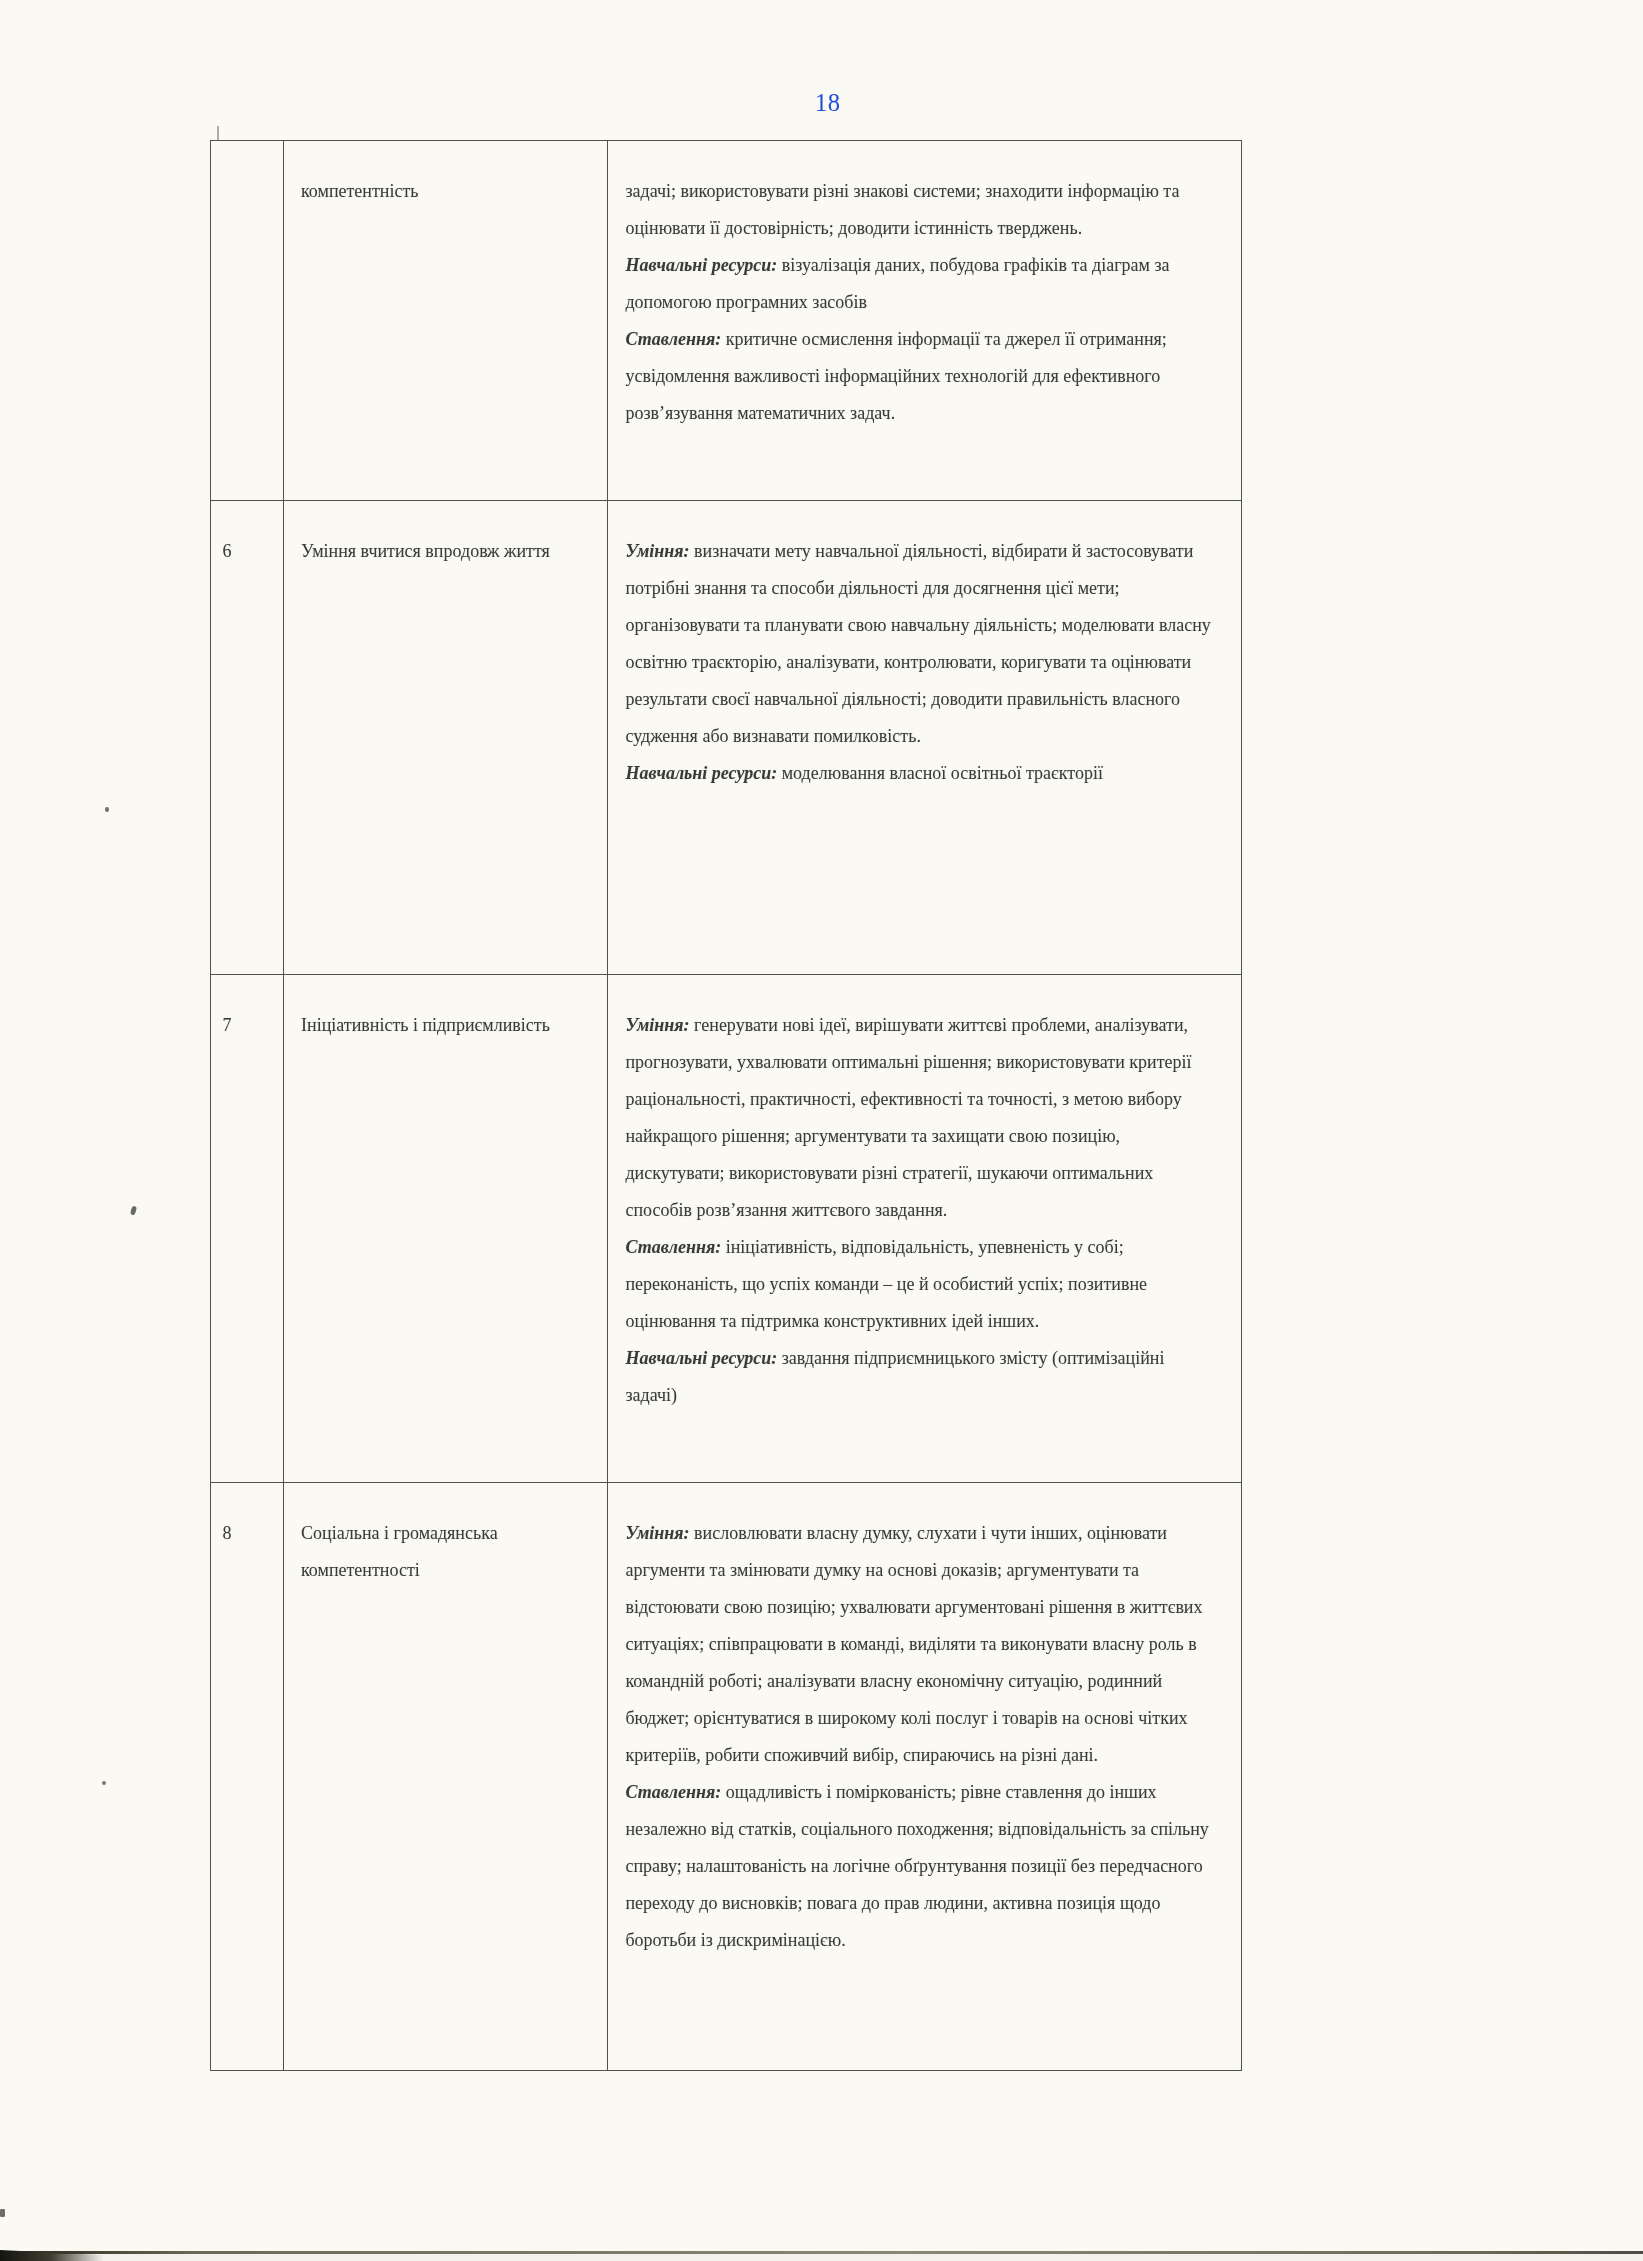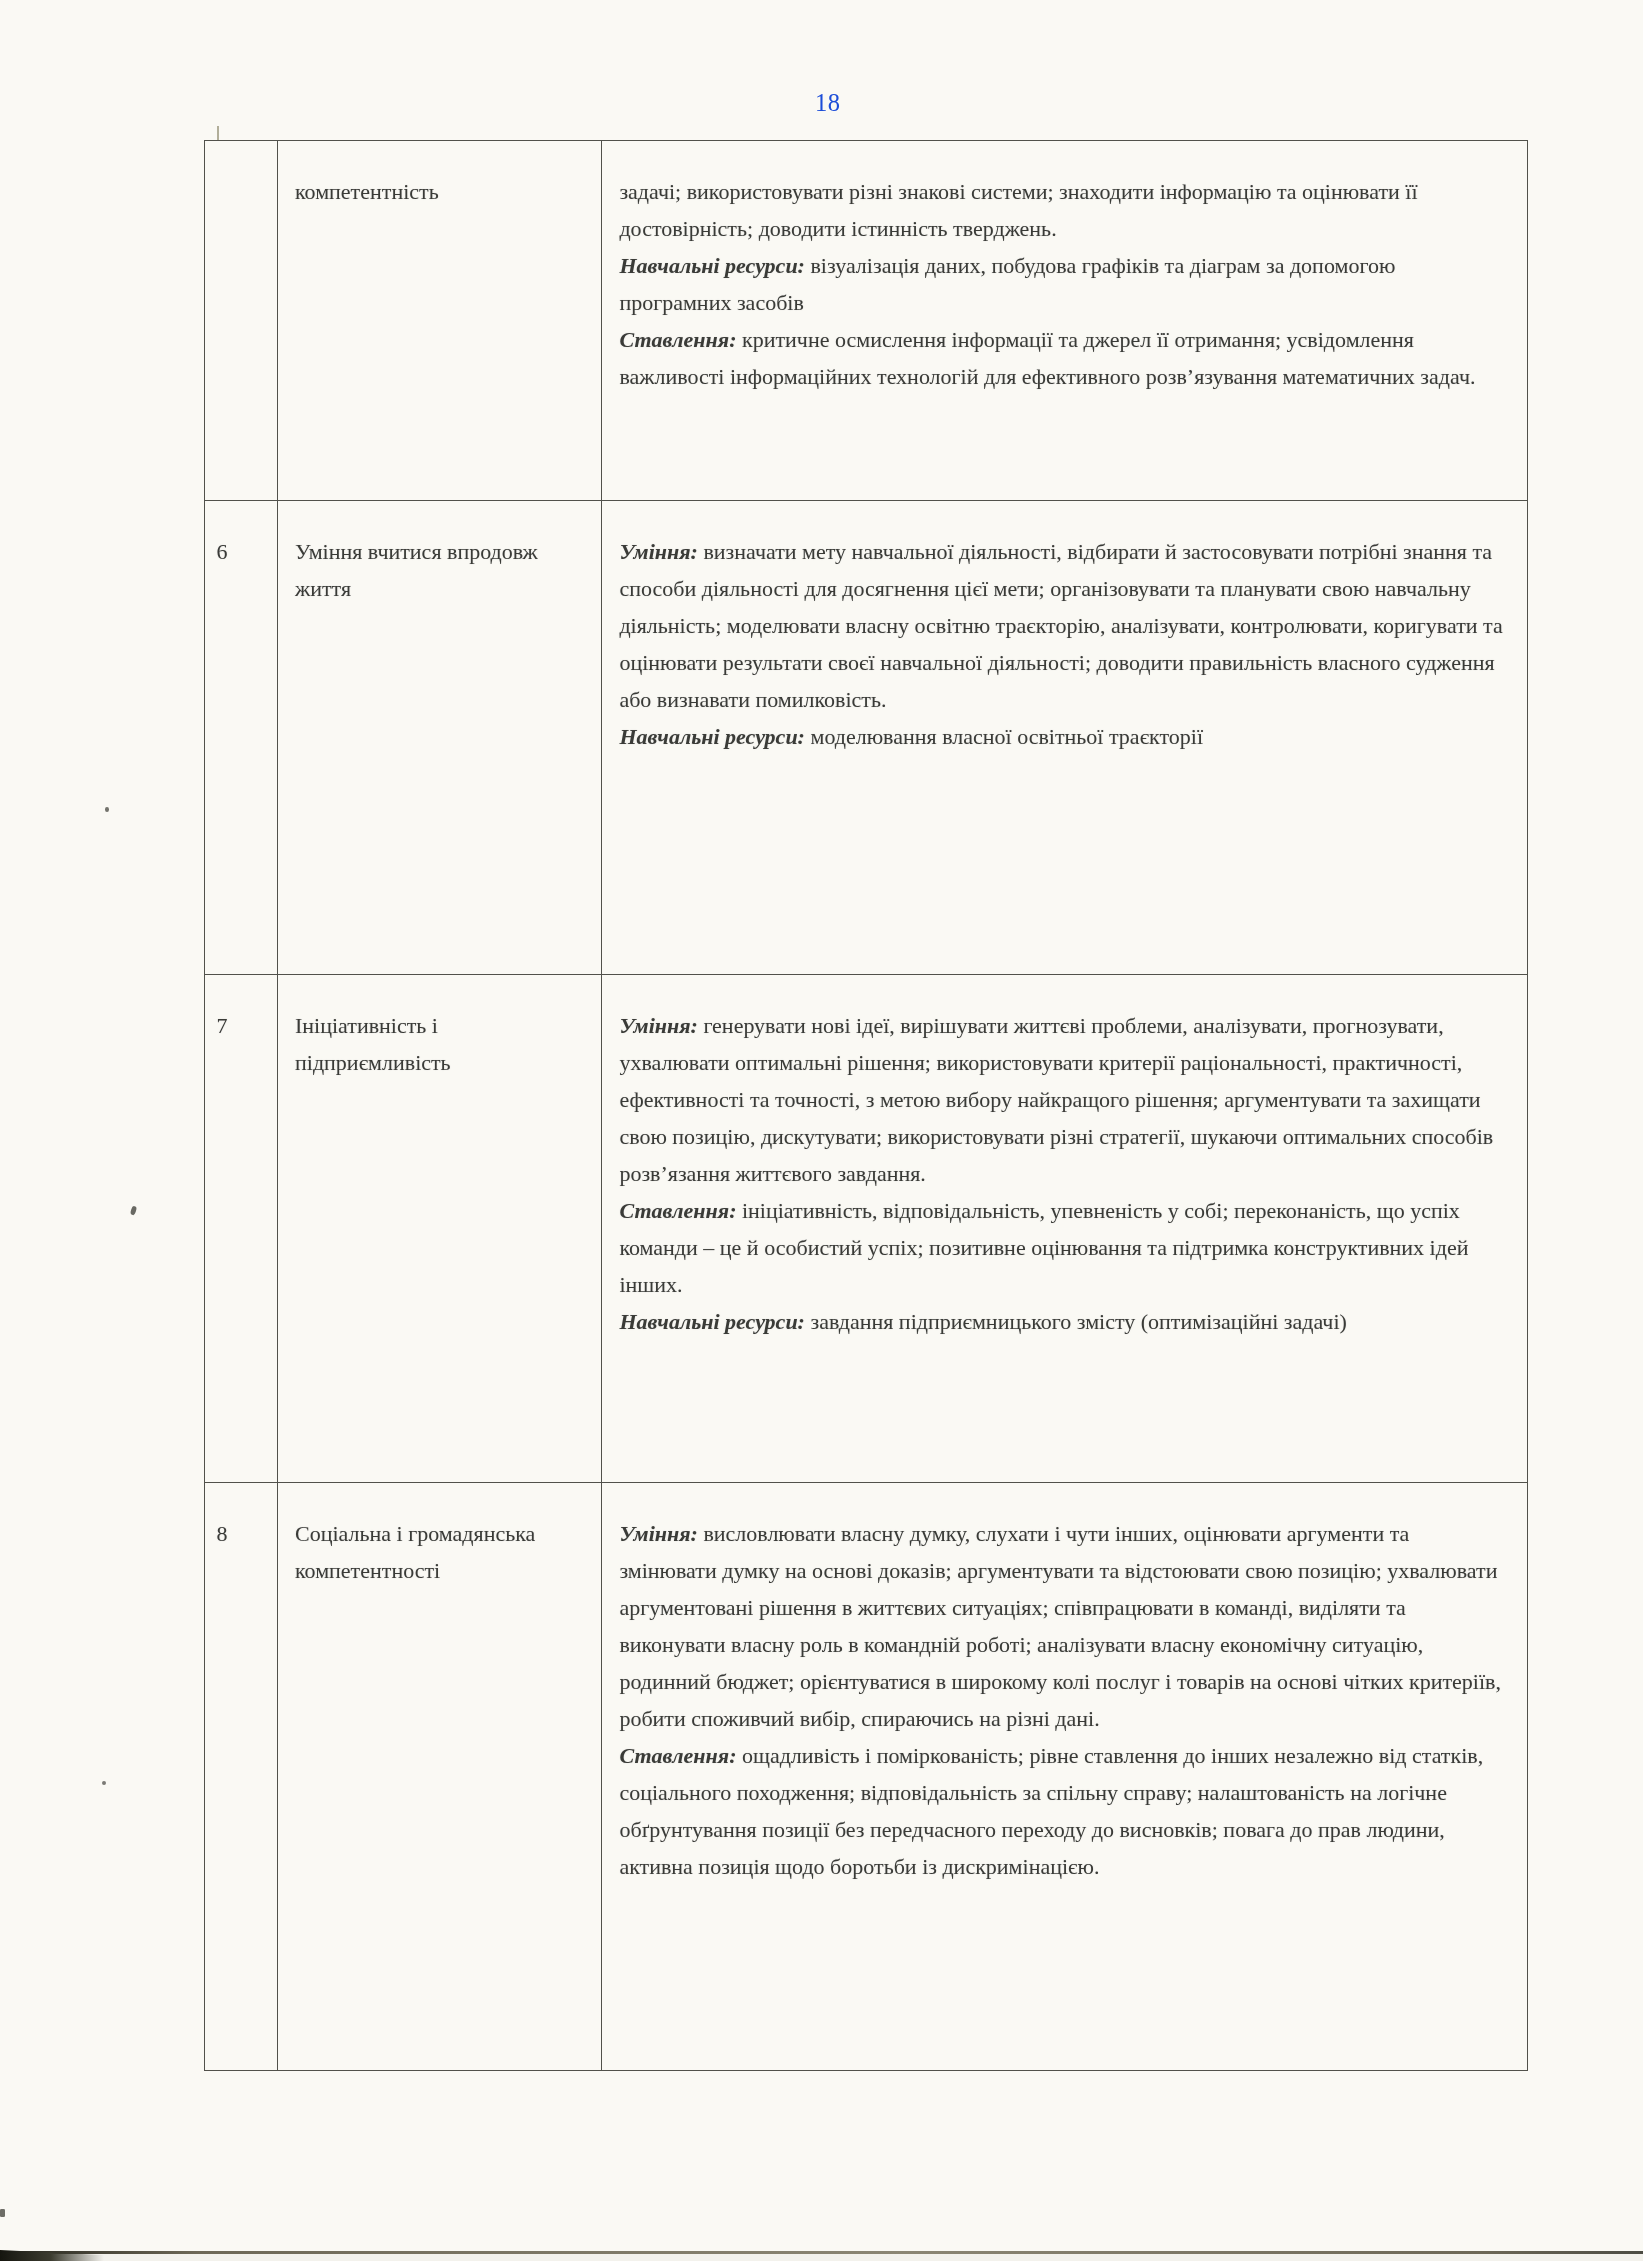--- a/index.html
+++ b/index.html
@@ -24,29 +24,29 @@
     position:absolute;
     left:815px;
     top:45px;
     font-size:24.5px;
     letter-spacing:0.6px;
     color:#1d4ed8;
     margin-top:44px;
   }
   .comp-table{
     position:absolute;
-    left:204px;
+    left:210px;
     top:140px;
-    width:1324px;
+    width:1032px;
     height:1931px;
     display:grid;
     grid-template-columns:73px 324px 1fr;
     grid-template-rows:360px 474px 508px 1fr;
     border:1.9px solid var(--line);
-    font-size:22px;
+    font-size:18px;
     line-height:37px;
   }
   .cell{
     padding-top:32px;
     text-shadow:0 0 1.3px rgba(90,95,115,0.22);
   }
   .cell.num{
     padding-left:11.6px;
     border-right:1.9px solid var(--line);
   }

